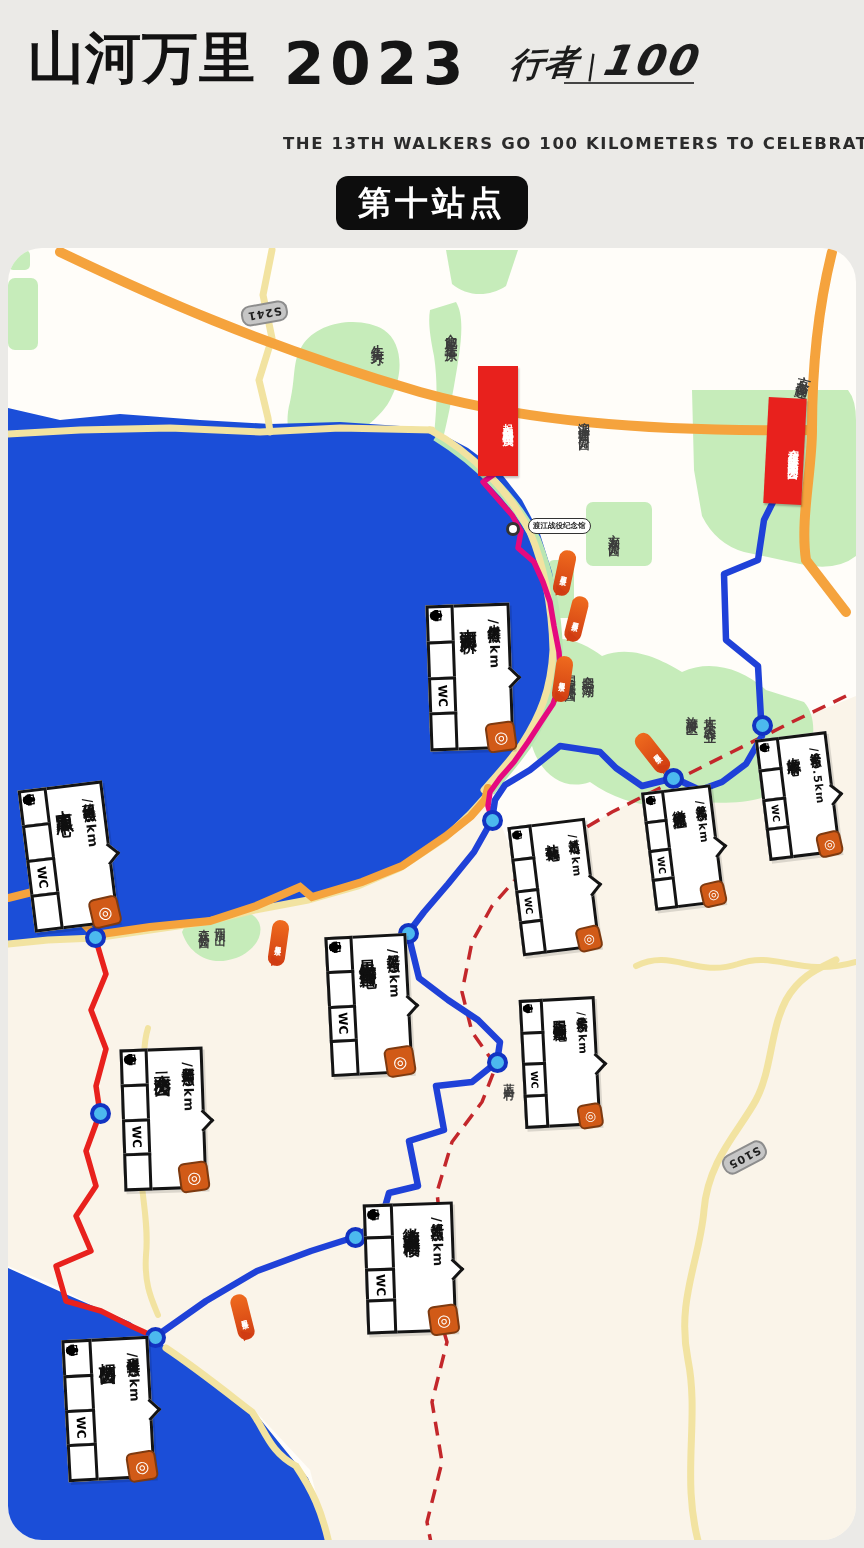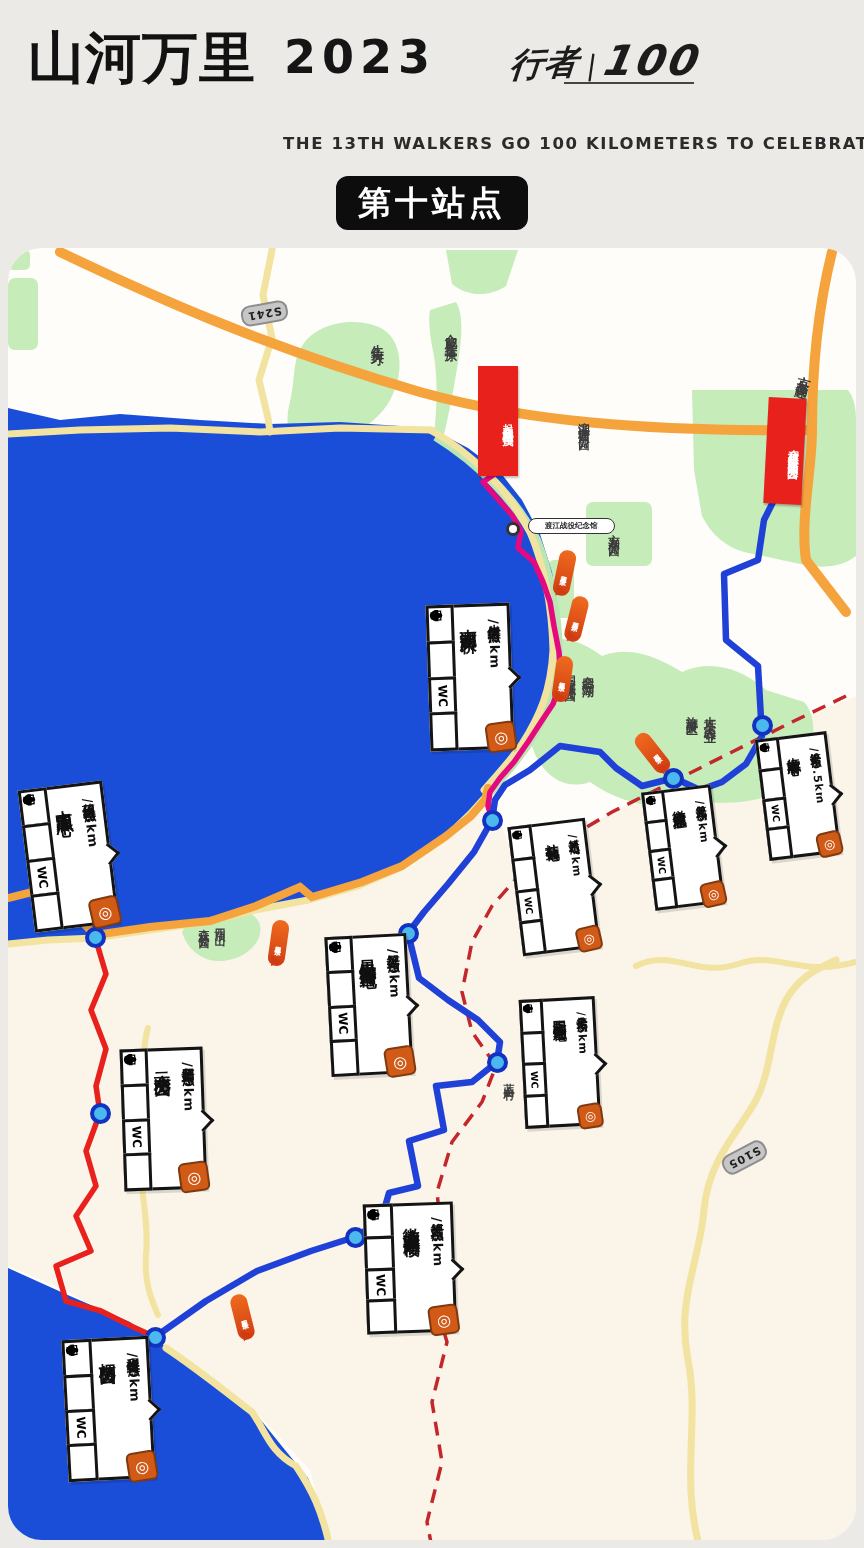--- a/index.html
+++ b/index.html
@@ -2,21 +2,21 @@
 <html><head>
 <meta charset="utf-8">
 <style>
   html,body{margin:0;padding:0;}
   body{width:864px;height:1548px;position:relative;background:#ebeae7;
        font-family:"DejaVu Sans","Liberation Sans",sans-serif;overflow:hidden;}
   
   .hdr{position:absolute;left:0;top:0;width:728px;height:248px;}
   .slogan{position:absolute;left:28px;top:26px;color:#121212;font-weight:900;
           font-size:56px;line-height:64px;letter-spacing:1px;}
-  .year{position:absolute;left:284px;top:30px;font-size:46px;font-weight:900;color:#151515;letter-spacing:6px;}
+  .year{position:absolute;left:284px;top:30px;font-size:58px;font-weight:900;color:#151515;letter-spacing:6px;}
   .ev-title{position:absolute;left:282px;top:82px;font-size:40px;font-weight:900;color:#151515;letter-spacing:2px;white-space:nowrap;}
   .ev-sub{position:absolute;left:283px;top:134px;font-size:16.5px;font-weight:600;color:#2b2b2b;letter-spacing:1.6px;white-space:nowrap;}
   .logo{position:absolute;right:26px;top:36px;display:flex;align-items:baseline;color:#1c1c1c;font-weight:900;font-style:italic;}
   .logo .l1{font-size:34px;transform:skewX(-8deg) rotate(-3deg);}
   .logo .bar{font-size:28px;font-weight:400;margin:0 9px;transform:rotate(8deg);}
   .logo .l2{font-size:42px;letter-spacing:3px;transform:skewX(-12deg);}
   .logo-sub{position:absolute;right:34px;top:82px;width:130px;border-top:2px solid #444;height:3px;}
   .badge{position:absolute;left:336px;top:176px;width:192px;height:54px;background:#0d0d0d;border-radius:12px;
          display:flex;align-items:center;justify-content:center;color:#fff;font-size:33px;font-weight:800;letter-spacing:4px;}
   
@@ -25,21 +25,21 @@
   .map svg{position:absolute;left:0;top:0;}
   .vlabel{position:absolute;writing-mode:vertical-rl;text-orientation:mixed;color:#3c3c3c;
           font-weight:700;letter-spacing:3px;white-space:nowrap;}
   .vlabel div{margin:0 1px;}
   .shield{position:absolute;background:#c6c6c6;border:2px solid #8d8d8d;border-radius:9px;color:#1f1f1f;
           font-weight:700;font-size:11px;padding:4px 2px;writing-mode:vertical-rl;letter-spacing:1px;}
   .red-box{position:absolute;background:#e8211d;color:#fff;writing-mode:vertical-rl;text-orientation:mixed;
            display:flex;justify-content:center;padding:7px 3px;box-shadow:1px 2px 2px rgba(0,0,0,.25);}
   .red-box div{font-size:11px;font-weight:800;letter-spacing:2px;line-height:15px;}
   .poi-oval{position:absolute;background:#fff;border:1.5px solid #333;border-radius:9px;
-            font-size:7.5px;color:#222;padding:2px 16px;white-space:nowrap;font-weight:700;}
+            font-size:7.5px;color:#222;padding:2px 4px;white-space:nowrap;font-weight:700;}
   .poi-dot{position:absolute;width:14px;height:14px;border-radius:50%;background:#fff;border:3px solid #333;box-sizing:border-box;}
   .node{position:absolute;width:21px;height:21px;border-radius:50%;background:#4cb9ee;border:4px solid #1233c2;box-sizing:border-box;}
   .flag{position:absolute;width:17px;height:46px;background:linear-gradient(#ef6b1e,#d03c12);border-radius:8px;
         color:#fff;writing-mode:vertical-rl;font-size:6.5px;font-weight:700;letter-spacing:1px;
         display:flex;align-items:center;justify-content:center;}
   .flag::after{content:"";position:absolute;left:-1px;bottom:-7px;width:0;height:0;
         border:6px solid transparent;border-top:9px solid #d03c12;transform:rotate(28deg);}
   
   .station{position:absolute;display:flex;background:#fff;border:3px solid #141414;box-sizing:border-box;
            box-shadow:2px 3px 0 rgba(0,0,0,.12);}

